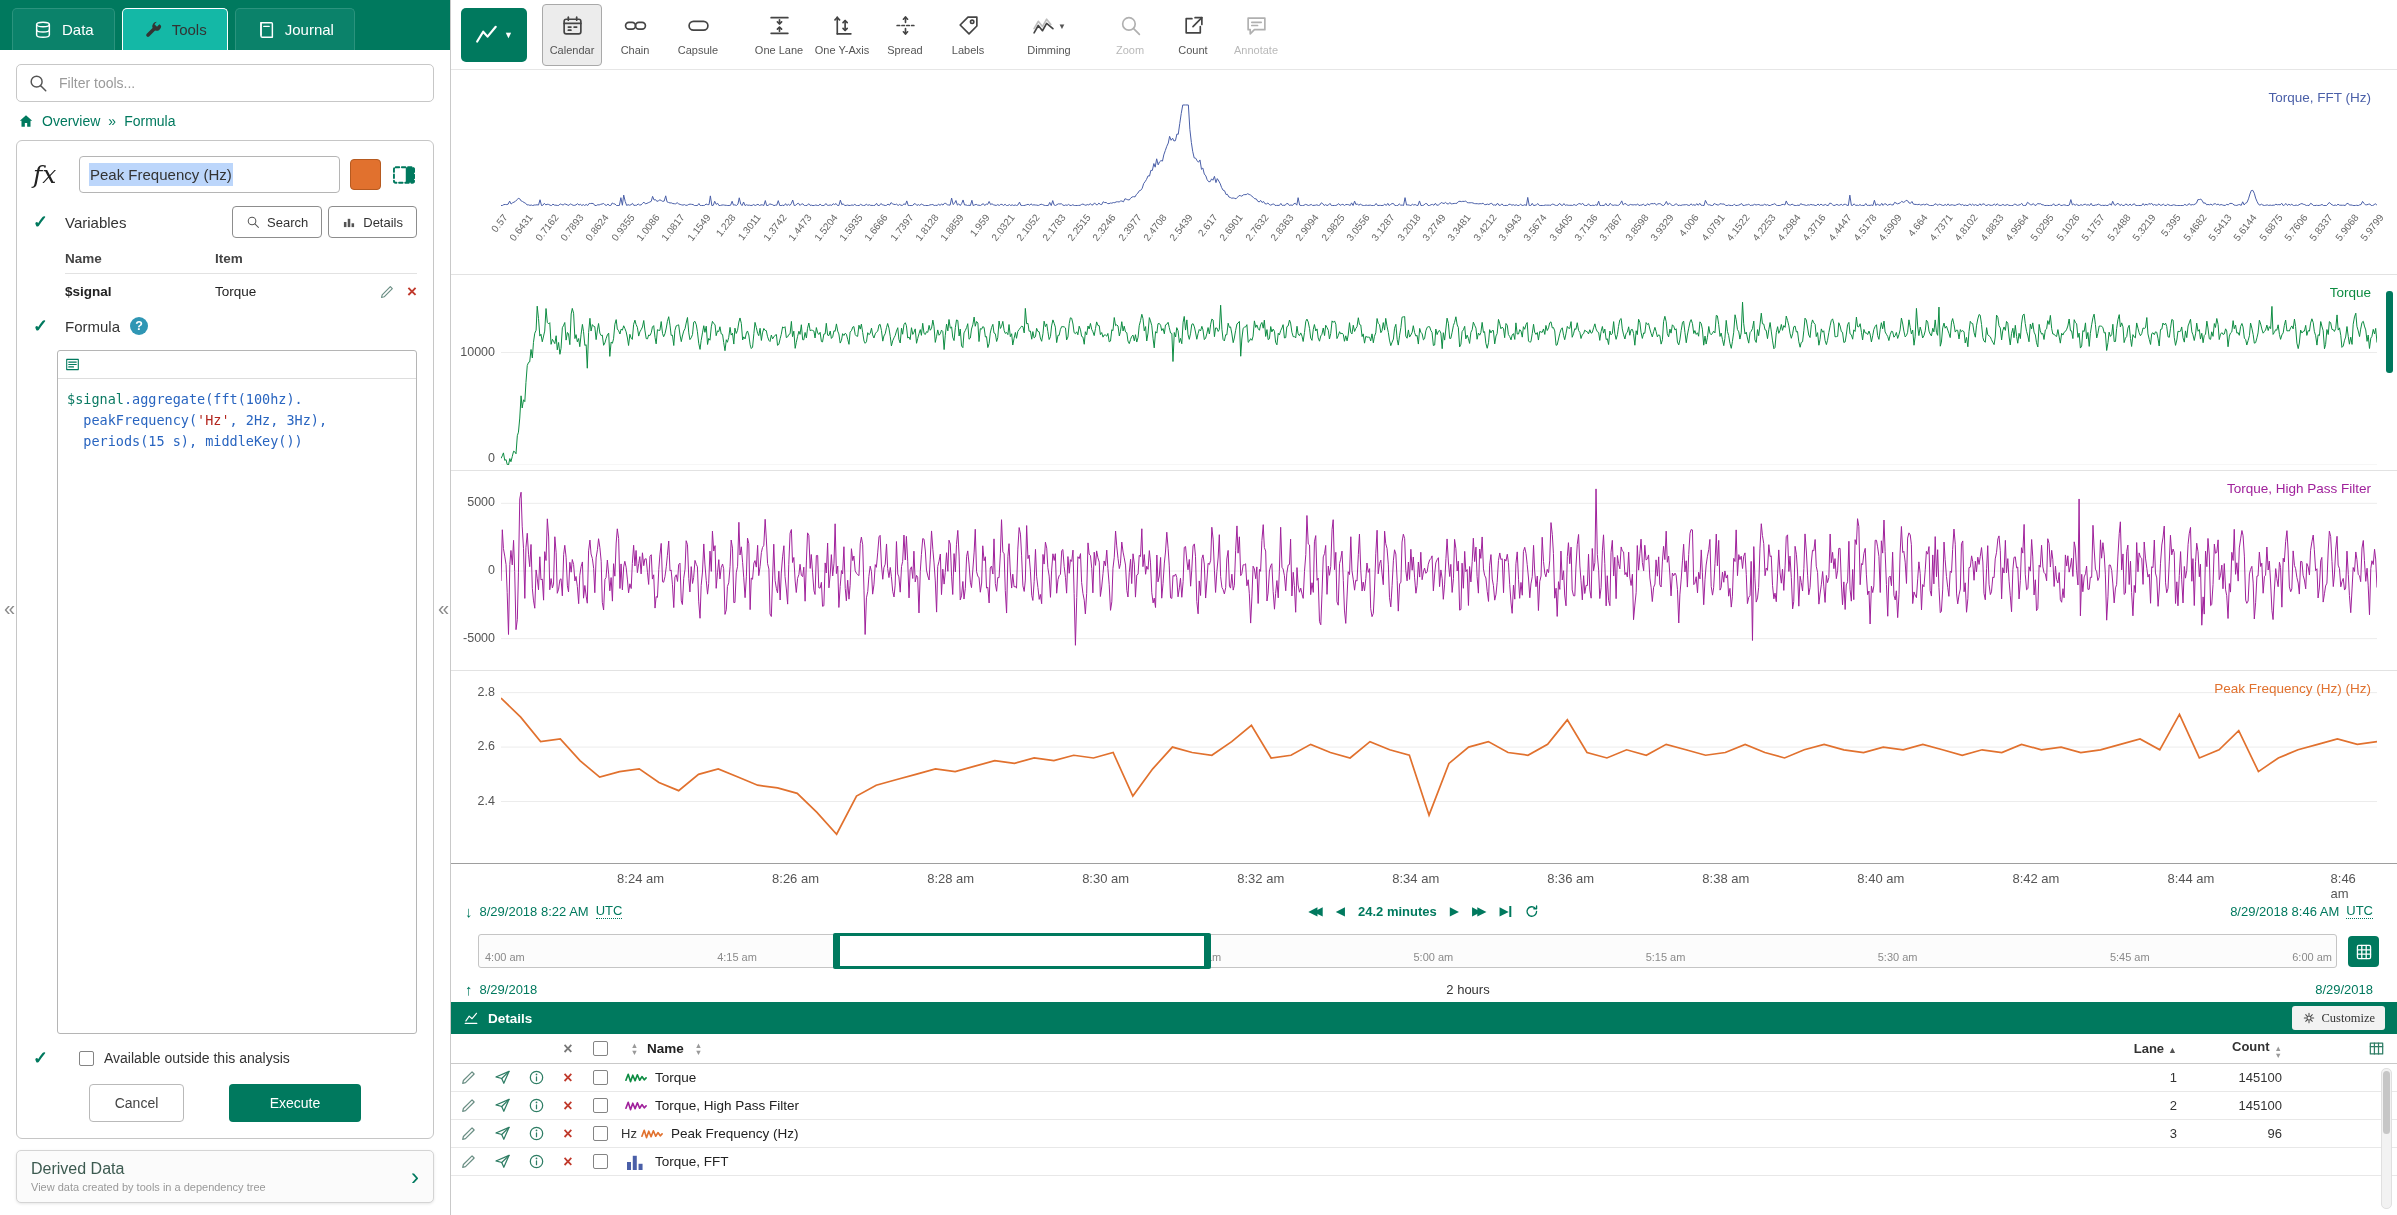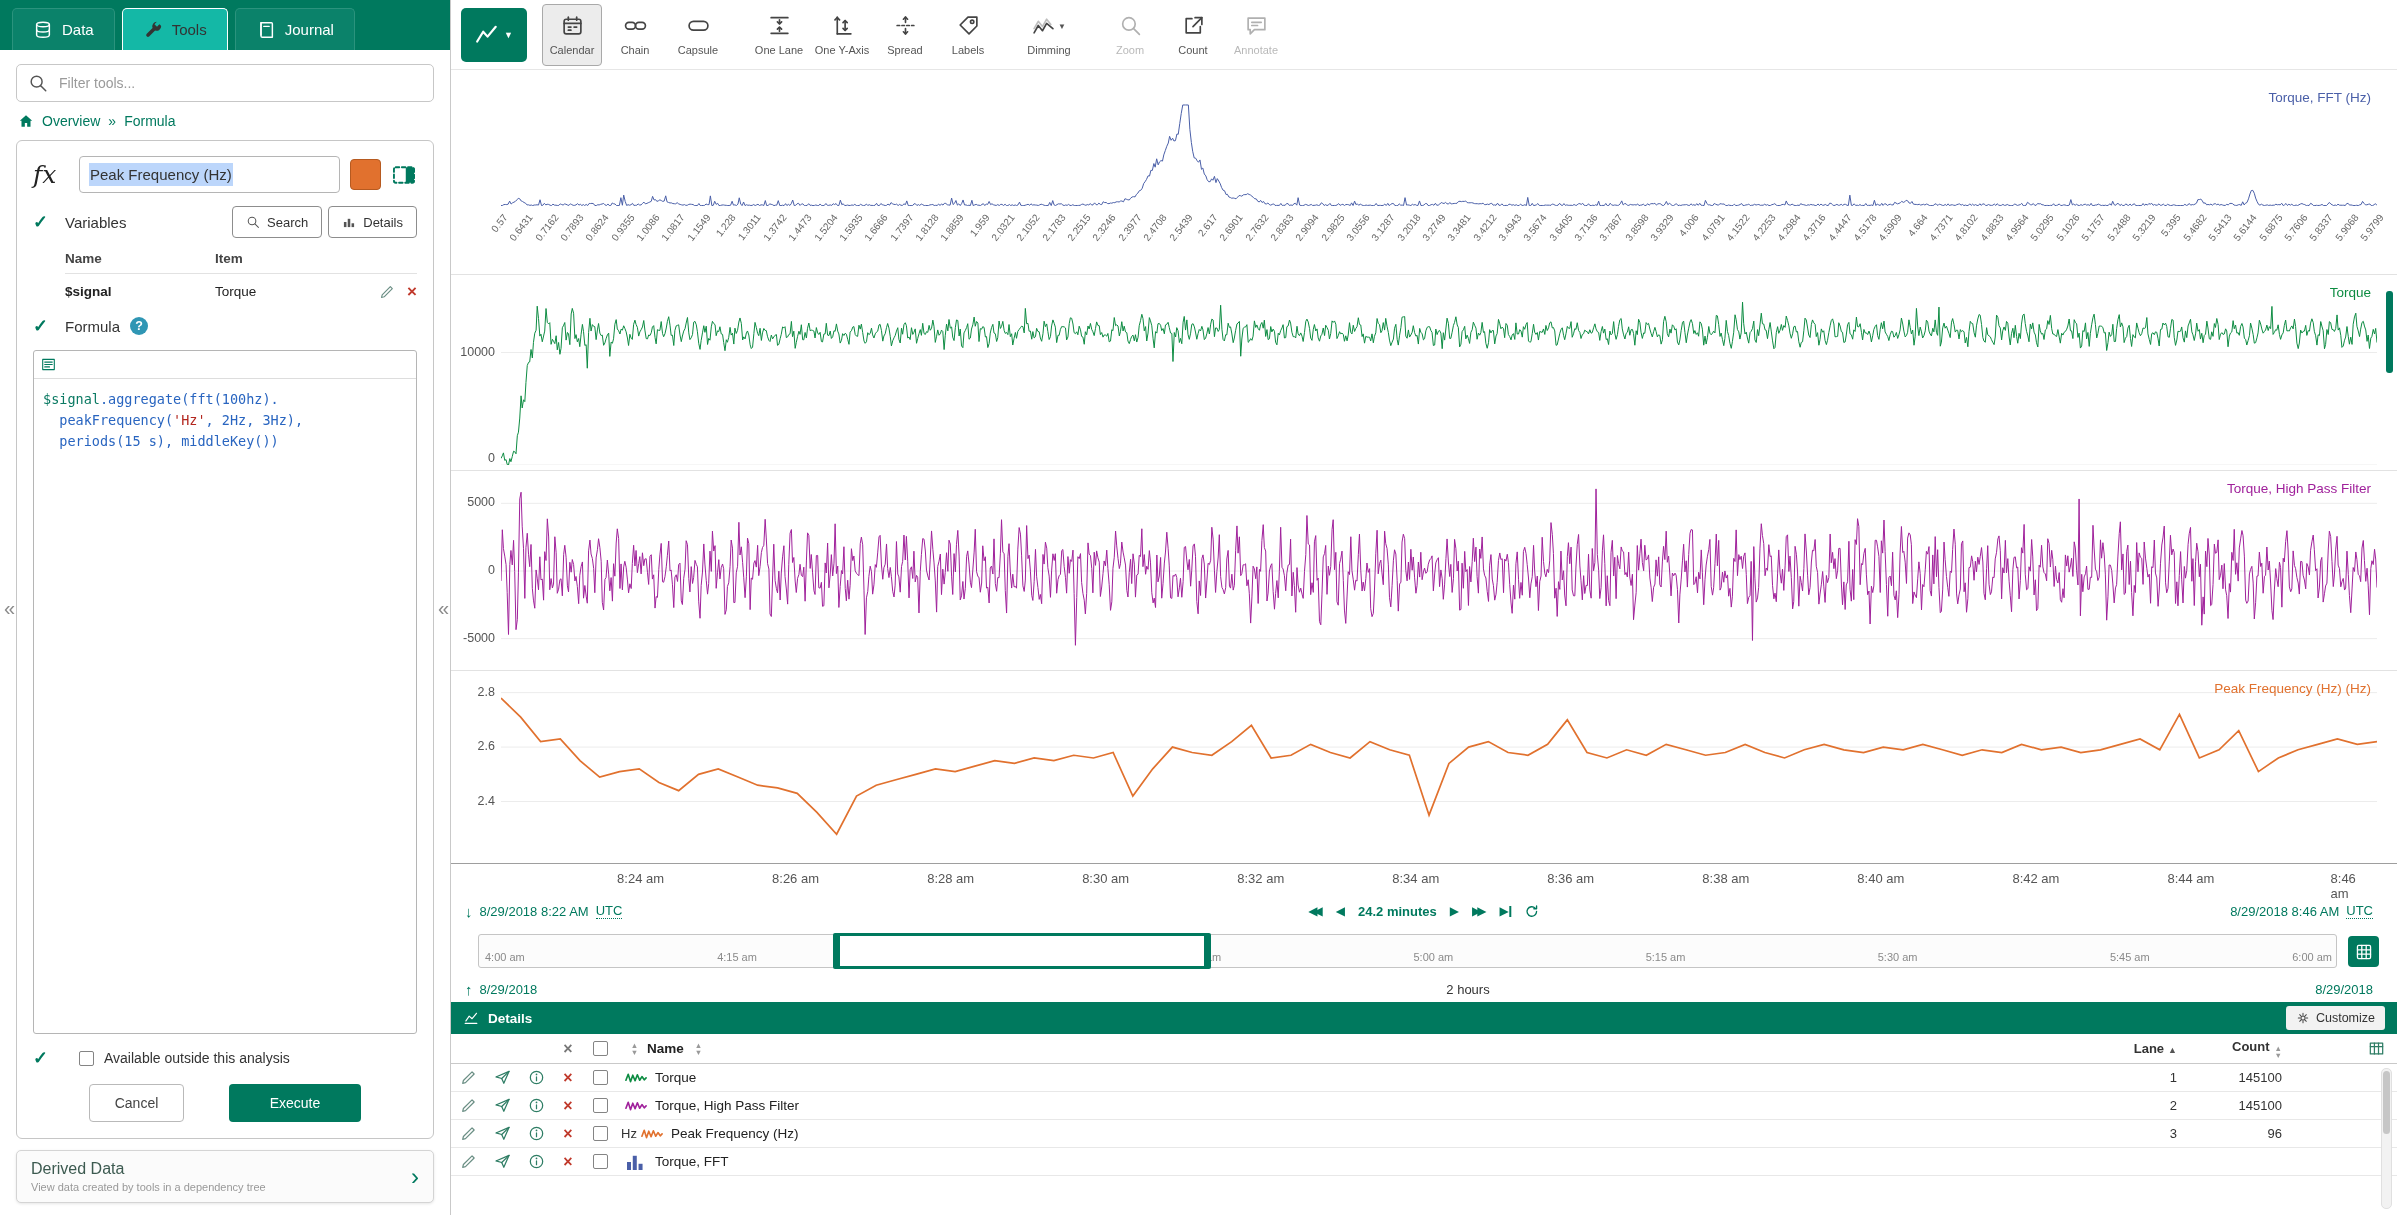--- a/index.html
+++ b/index.html
@@ -38,21 +38,21 @@
   .sm-btn { height:32px; padding:0 13px; font-size:13px; border:1px solid #8d8d8d; background:#fff; border-radius:4px;
             display:flex; gap:7px; align-items:center; color:#333; cursor:pointer; font-family:"Liberation Sans",sans-serif; }
   .var-table { margin-left:32px; font-size:13.5px; }
   .vt-head, .vt-row { display:grid; grid-template-columns:150px 1fr 78px; align-items:center; }
   .vt-head { color:#444; font-weight:bold; padding-bottom:7px; border-bottom:1px solid #e2e2e2; }
   .vt-row { padding:9px 0 2px; color:#222; }
   .vt-row .vname { font-weight:bold; }
   .vt-actions { display:flex; align-items:center; gap:12px; justify-content:flex-end; }
   .red-x { color:#c0392b; font-weight:bold; font-size:17px; line-height:1; cursor:pointer; }
   .help { width:18px; height:18px; border-radius:50%; background:#2f96b4; color:#fff; font-size:12.5px; display:flex; align-items:center; justify-content:center; font-weight:bold; cursor:pointer; }
-  .editor { flex:1; border:1px solid #b5b5b5; border-radius:3px; display:flex; flex-direction:column; min-height:260px; }
+  .editor { flex:1; border:1px solid #b5b5b5; border-radius:3px; display:flex; flex-direction:column; min-height:260px;margin-left:24px; }
   .editor-bar { height:28px; border-bottom:1px solid #ddd; display:flex; align-items:center; padding:0 7px; }
   .code { padding:10px 9px; font-family:"DejaVu Sans Mono", monospace; font-size:13.5px; line-height:1.55; color:#2965c0; white-space:pre; }
   .code .str { color:#b3261e; }
   .code .vr { color:#0b7a63; }
   .avail-row { display:flex; align-items:center; gap:10px; font-size:14px; }
   .cb { width:15px; height:15px; min-width:15px; border:1px solid #848484; border-radius:2px; background:#fff; display:inline-block; cursor:pointer; }
   .actions-row { display:flex; align-items:center; gap:45px; padding:2px 0 2px 56px; }
   .btn-cancel { min-width:95px; height:38px; border:1px solid #b9b9b9; background:#fff; border-radius:4px; font-size:14px; color:#444; cursor:pointer; font-family:"Liberation Sans",sans-serif; }
   .btn-execute { min-width:132px; height:38px; background:#00795e; color:#fff; border:none; border-radius:4px; font-size:14px; cursor:pointer; font-family:"Liberation Sans",sans-serif; }
   .derived-card { border:1px solid #d4d4d4; border-radius:5px; background:#fbfbfb; padding:9px 14px; display:flex; align-items:center; justify-content:space-between; box-shadow:0 1px 3px rgba(0,0,0,.1); cursor:pointer; }
@@ -111,21 +111,21 @@
   .scrub-handle.l { left:-4px; } .scrub-handle.r { right:-4px; }
   .grid-btn { position:absolute; right:18px; top:8px; width:31px; height:31px; background:#00795e; border:none; border-radius:4px; display:flex; align-items:center; justify-content:center; cursor:pointer; }
 
   .dates-row { height:26px; display:flex; align-items:center; padding:0 24px 0 14px; font-size:13px; color:#00795e; position:relative; }
   .dates-row .center { position:absolute; left:50%; transform:translateX(-50%); color:#333;margin-left:44px; }
   .dates-row .right { margin-left:auto; }
 
   
   .details { flex:1; display:flex; flex-direction:column; min-height:0; }
   .details-header { height:32px; background:#00795e; color:#fff; display:flex; align-items:center; padding:0 12px; gap:9px; font-size:13.5px; font-weight:bold; }
-  .customize-btn { margin-left:auto; height:24px; background:#f2f2f2; border:none; border-radius:3px; display:flex; align-items:center; gap:6px; padding:0 10px; font-size:12.5px; color:#333; font-weight:normal; cursor:pointer; font-family:Liberation Sans, sans-serif; }
+  .customize-btn { margin-left:auto; height:24px; background:#f2f2f2; border:none; border-radius:3px; display:flex; align-items:center; gap:6px; padding:0 10px; font-size:12.5px; color:#333; font-weight:normal; cursor:pointer; font-family:Liberation Serif, serif; }
   .dt-body { flex:1; position:relative; overflow:hidden; }
   .dt-header { height:30px; display:flex; align-items:center; border-bottom:1px solid #c9c9c9; color:#333; font-weight:bold; font-size:13px; }
   .dt-row { height:28px; display:flex; align-items:center; border-bottom:1px solid #e8e8e8; font-size:13px; }
   .c-i { width:34px; display:flex; justify-content:center; color:#2e7d64; }
   .c-i svg { width:17px; height:17px; }
   .c-x { width:30px; text-align:center; color:#c0392b; font-weight:bold; font-size:16px; cursor:pointer; }
   .dt-header .c-x { color:#777; }
   .c-cb { width:34px; display:flex; justify-content:center; }
   .c-sort { width:30px; display:flex; justify-content:center; }
   .c-unit { padding:0 4px; color:#333; }

